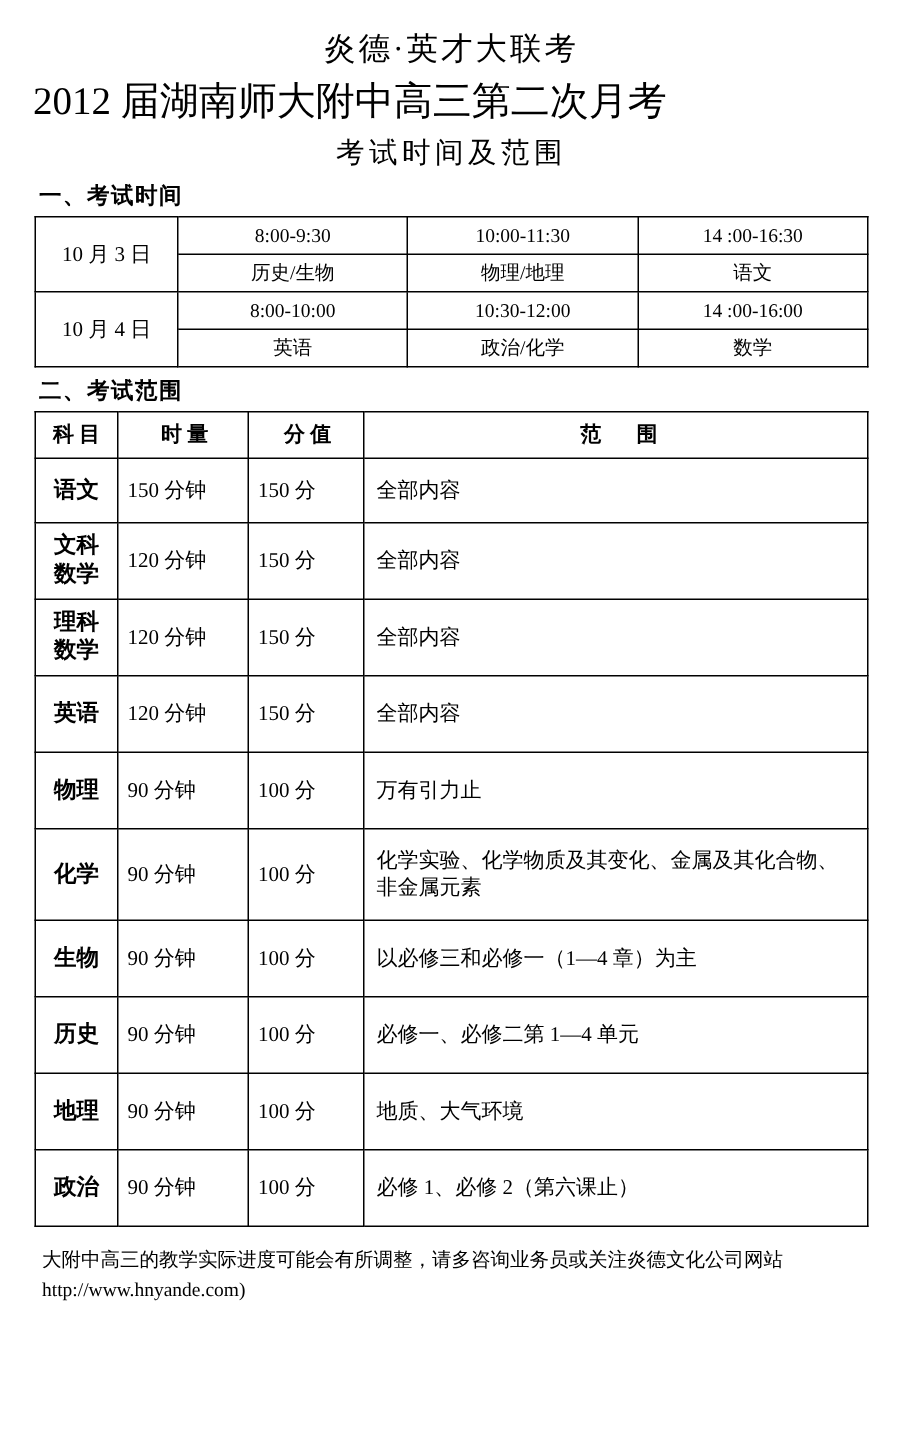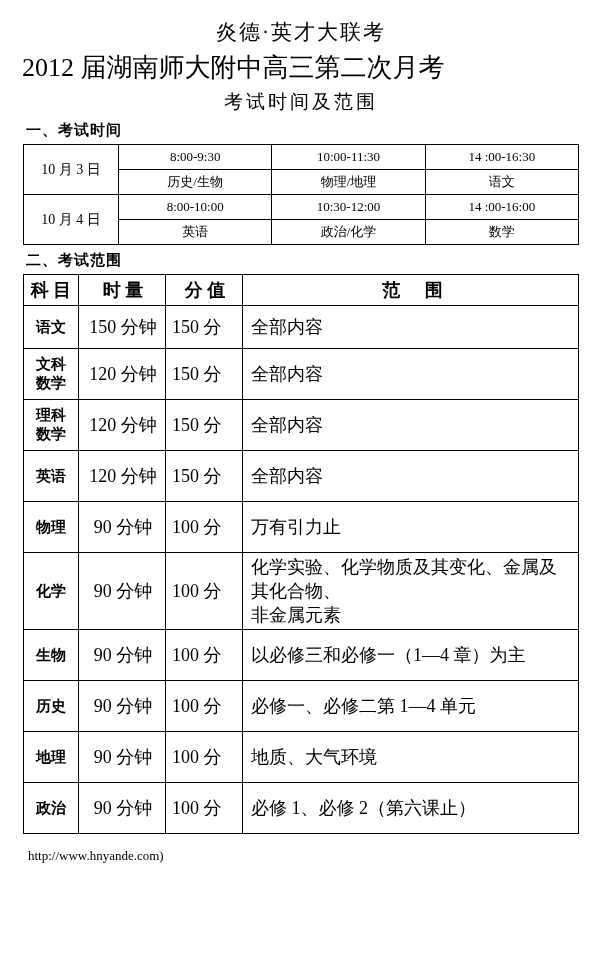--- a/index.html
+++ b/index.html
@@ -72,24 +72,24 @@
   }
   .schedule .daycell {
     width: 86px;
     font-size: 14px;
   }
   .schedule .slot {
     font-size: 13px;
   }
   
   .scope td {
-    font-size: 18px;
+    font-size: 14px;
   }
   .scope .c1 { width: 46px;  text-align: center; }
-  .scope .c2 { width: 76px;  text-align: center; padding-left: 6px; }
+  .scope .c2 { width: 76px;  text-align: left; padding-left: 6px; }
   .scope .c3 { width: 66px;  text-align: left; padding-left: 6px; }
   .scope .c4 { text-align: left; padding-left: 8px; }
   .scope thead td, .scope .hdr {
     font-weight: bold;
     text-align: center;
     height: 26px;
   }
   .scope .hdr-range {
     letter-spacing: 10px;
     text-indent: 10px;
@@ -230,16 +230,17 @@
       <tr class="row-tall">
         <td class="c1 subject two-line">政治</td>
         <td class="c2">90 分钟</td>
         <td class="c3">100 分</td>
         <td class="c4 two-line">必修 1、必修 2（第六课止）</td>
       </tr>
     </tbody>
   </table>
 
   <div class="note">
+    <div>大附中高三的教学实际进度可能会有所调整，请多咨询业务员或关注炎德文化公司网站</div>
     <div>http://www.hnyande.com)</div>
   </div>
 
 </div>
 
 </body></html>

